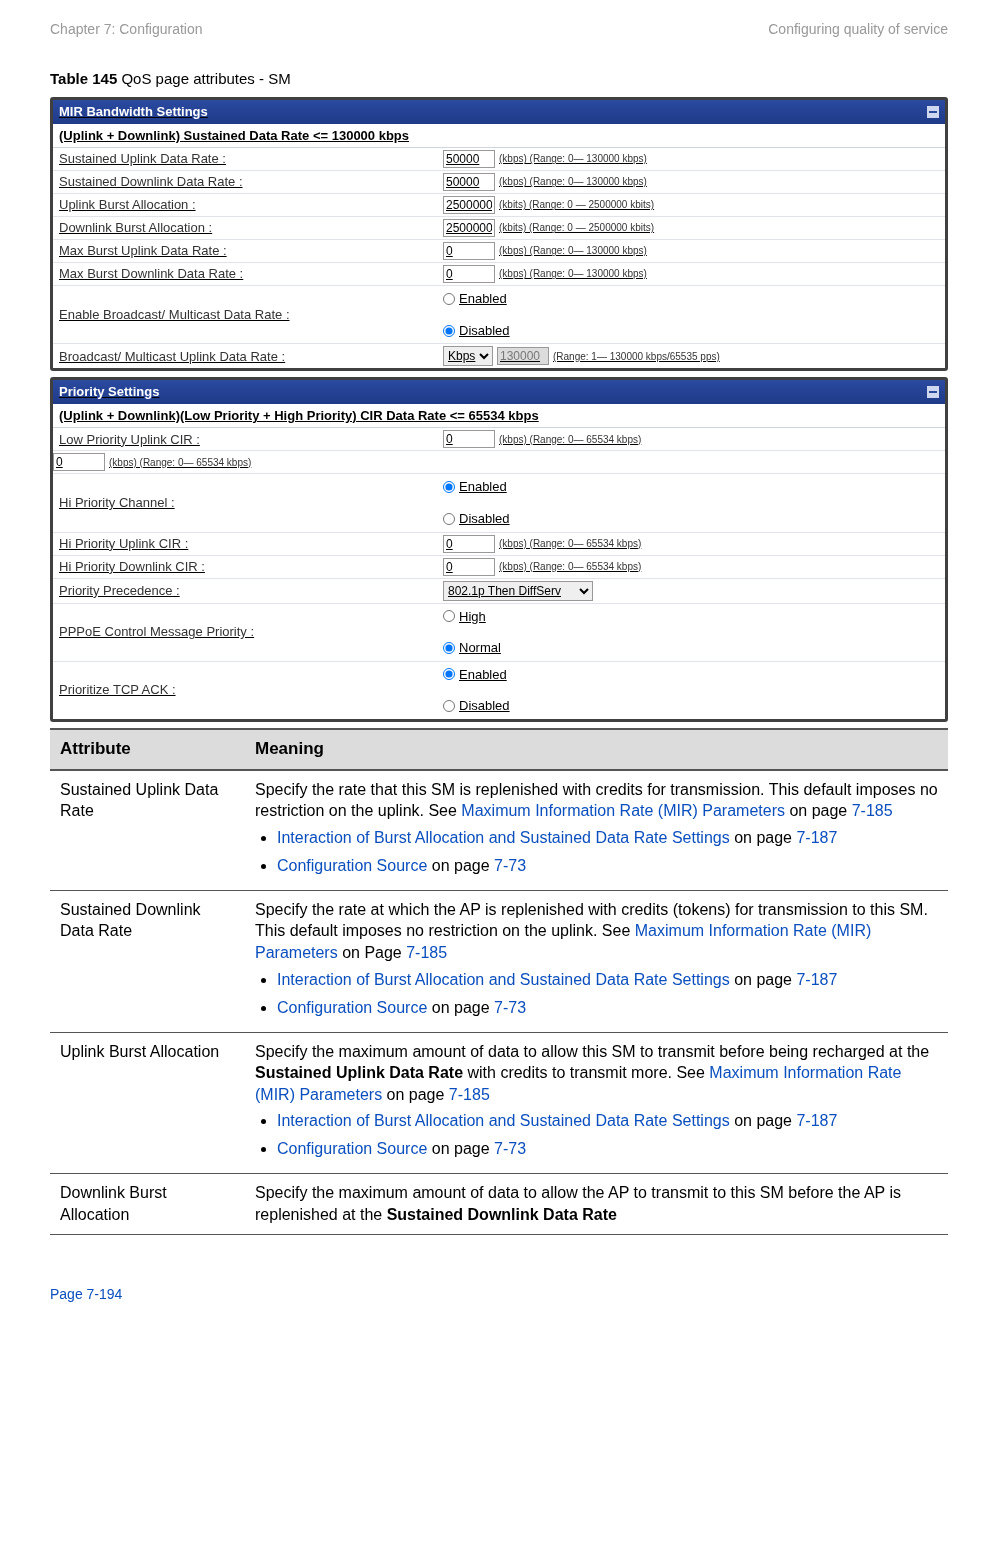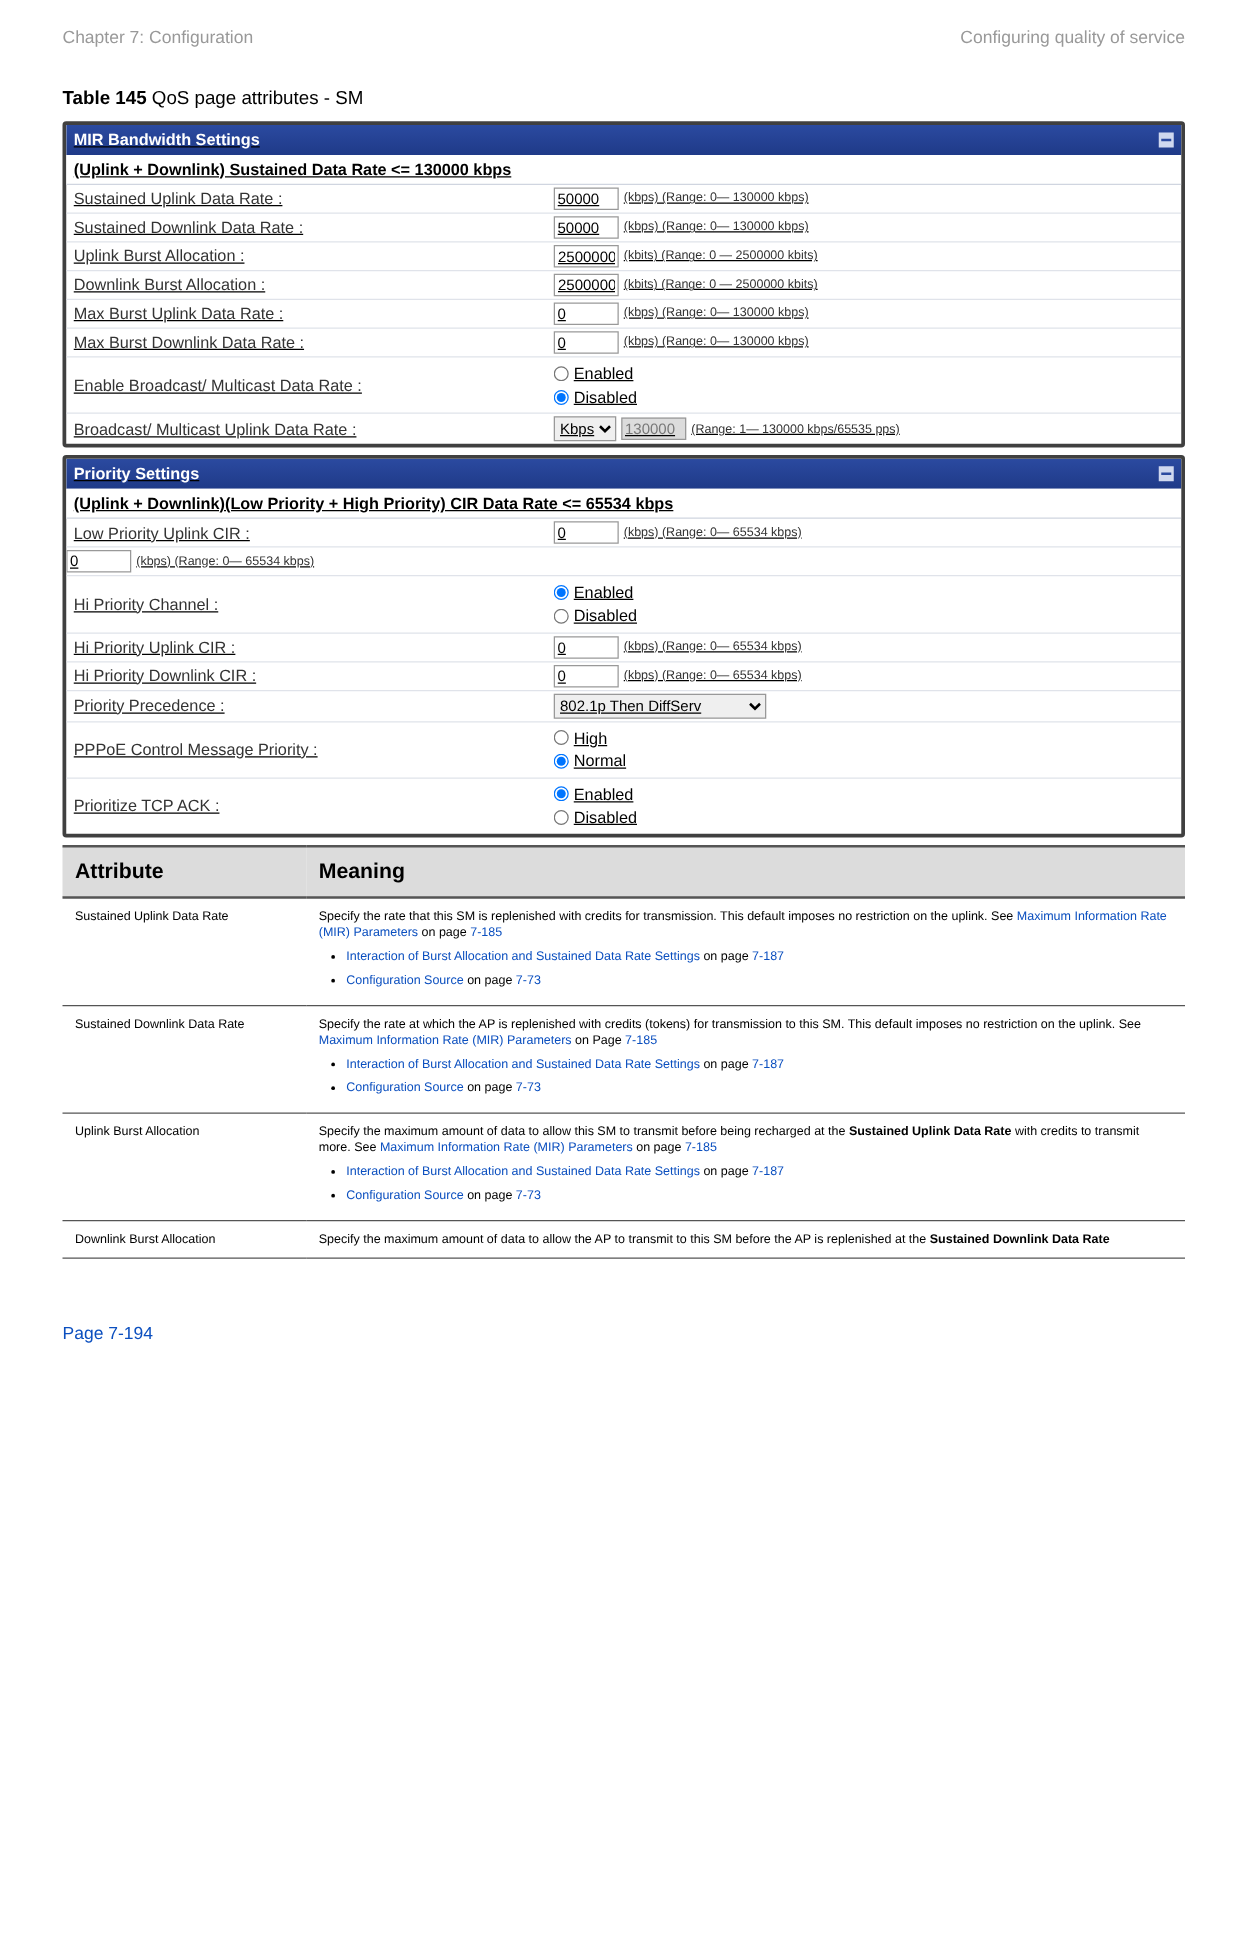--- a/index.html
+++ b/index.html
@@ -92,21 +92,21 @@
     width: 52px;
   }
   .panel-value select {
     font-size: 12px;
     height: 20px;
     border: 1px solid #999;
   }
   .radio-stack {
     display: flex;
     flex-direction: column;
-    gap: 1px;
+    gap: 14px;
     font-size: 13px;
     padding: 2px 0;
   }
   .radio-stack label { display: flex; align-items: center; gap: 4px; }
   .radio-stack input[type="radio"] { width: 12px; height: 12px; }
   .hint { font-size: 10px; color: #333; }
   .disabled-input {
     background: #dcdcdc;
     color: #777;
   }
@@ -123,21 +123,21 @@
     text-align: left;
     padding: 8px 10px;
     font-size: 17px;
     border-bottom: 2px solid #555;
   }
   table.attr-table th:first-child { width: 195px; }
   table.attr-table td {
     padding: 8px 10px;
     vertical-align: top;
     border-bottom: 1.5px solid #555;
-    font-size: 10px;
+    font-size: 16px;
   }
   table.attr-table td:first-child { width: 195px; }
   table.attr-table ul {
     padding-left: 22px;
     margin-top: 4px;
   }
   table.attr-table li {
     margin-bottom: 4px;
     line-height: 1.5;
   }
@@ -281,21 +281,21 @@
   <div class="panel-row">
     <div class="panel-label">Hi Priority Downlink CIR :</div>
     <div class="panel-value">
       <input type="text" value="0" style="">
       <span class="hint">(kbps) (Range: 0— 65534 kbps)</span>
     </div>
   </div>
   <div class="panel-row">
     <div class="panel-label">Priority Precedence :</div>
     <div class="panel-value">
-      <select style="width:170px;"><option>802.1p Then DiffServ</option></select>
+      <select style="width:150px;"><option>802.1p Then DiffServ</option></select>
     </div>
   </div>
   <div class="panel-row">
     <div class="panel-label">PPPoE Control Message Priority :</div>
     <div class="panel-value">
       <div class="radio-stack">
         <label>
             <input type="radio" name="pppoe" style=""> 
             <span>High</span>
           </label>

